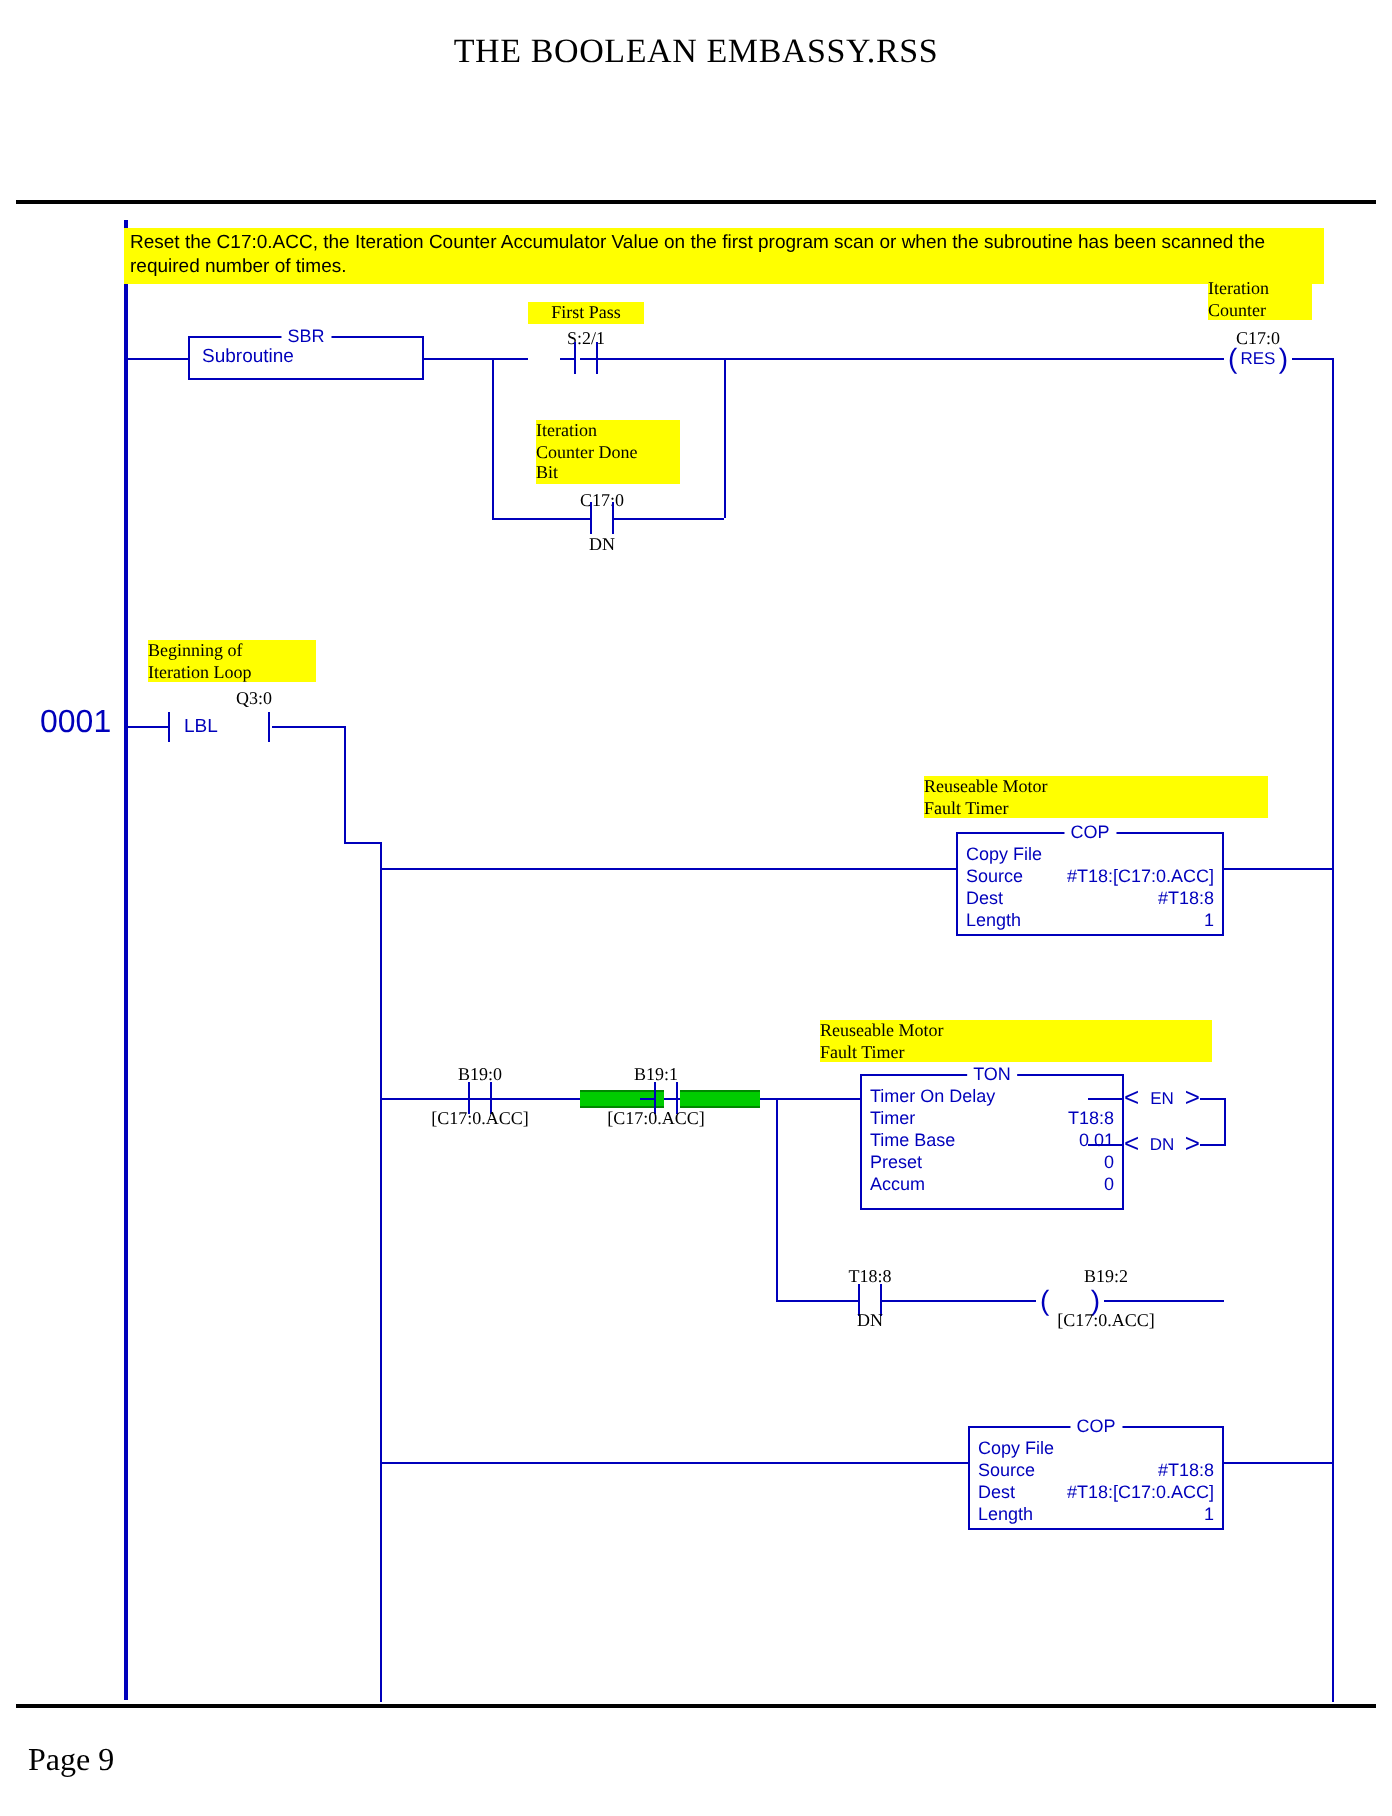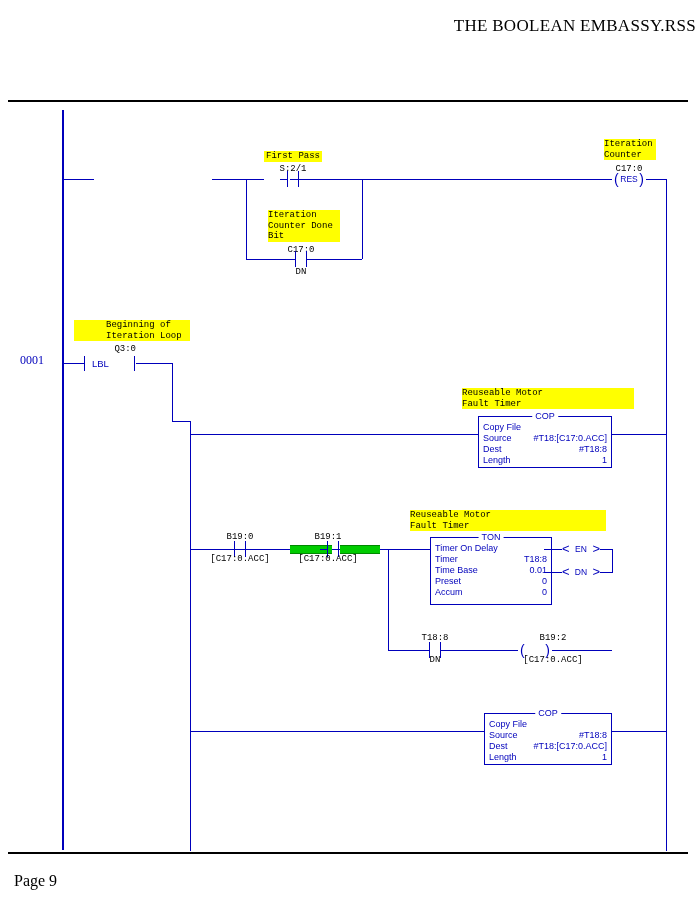--- a/index.html
+++ b/index.html
@@ -18,21 +18,21 @@
   .page {
     position: absolute;
     left: 0; top: 0;
     width: 696px;
     height: 908px;
   }
   .doc-title {
     position: absolute;
     left: 0; top: 16px;
     width: 696px;
-    text-align: right;
+    text-align: center;
     font-size: 17px;
     font-family: "Liberation Serif", serif;
     letter-spacing: 0.3px;
   }
   .doc-subtitle {
     position: absolute;
     left: 0; top: 63px;
     width: 696px;
     text-align: center;
     font-size: 16px;
@@ -68,39 +68,39 @@
   }
   .rail {
     position: absolute;
     background: #0000bb;
   }
   .vwire { position: absolute; background: #0000bb; width: 1px; }
   .hwire { position: absolute; background: #0000bb; height: 1px; }
 
   .rung-number {
     position: absolute;
-    font-size: 12px;
-    font-family: Liberation Serif, serif;
+    font-size: 16px;
+    font-family: Liberation Sans, sans-serif;
     color: #0000bb;
   }
 
   .note {
     position: absolute;
     background: #ffff00;
     color: #000000;
     font-family: "Liberation Sans", sans-serif;
     font-size: 9.5px;
     line-height: 12px;
     padding: 2px 3px;
     box-sizing: border-box;
   }
 
   .tag {
     position: absolute;
-    font-family: Liberation Mono, monospace;
+    font-family: Liberation Serif, serif;
     font-size: 9px;
     line-height: 10.5px;
     color: #000000;
     text-align: center;
     white-space: pre-line;
   }
   .tag.hl { background: #ffff00; }
 
   
   .contact {
@@ -252,25 +252,30 @@
 
   <div class="hrule top"></div>
   <div class="hrule bottom"></div>
 
   <div class="footer-left">Page 9</div>
 
   <div class="ladder">
 
     <div class="rail" style="left:62px; top:10px; width:2px; height:740px;"></div>
 
+    <div class="note" style="left:62px; top:14px; width:600px; height:28px;">Reset the  C17:0.ACC, the Iteration  Counter Accumulator Value on the first program scan or when the subroutine has been scanned the required number of times.</div>
 
     <div class="hwire" style="left:62px; top:79px; width:32px;"></div>
     <div class="hwire" style="left:212px; top:79px; width:52px;"></div>
     <div class="hwire" style="left:290px; top:79px; width:316px;"></div>
 
+    <div class="sbr-box" style="left:94px; top:68px; width:118px; height:22px;">
+      <span class="blk-title">SBR</span>
+      <span class="lbl">Subroutine</span>
+    </div>
 
     <div class="tag hl" style="left:264px; top:51px; width:58px;">First Pass</div>
     <div class="tag" style="left:264px; top:64px; width:58px;">S:2/1</div>
     <div class="contact" style="left:280px; top:71px;">
       <div class="lead l"></div>
         <div class="bar l"></div>
         <div class="bar r"></div>
         <div class="lead r"></div>
     </div>
     <div class="tag" style="left:264px; top:87px; width:58px;margin-top:36px;">15</div>
@@ -300,21 +305,21 @@
       <div class="lead l"></div>
         <div class="bar l"></div>
         <div class="bar r"></div>
         <div class="lead r"></div>
     </div>
     <div class="tag" style="left:272px; top:167px; width:58px;">DN</div>
 
 
     <div class="rung-number" style="left:20px; top:253px;">0001</div>
 
-    <div class="tag hl" style="left:74px; top:220px; width:84px; text-align:left;padding-left:32px;">Beginning of
+    <div class="tag hl" style="left:74px; top:220px; width:84px; text-align:left;">Beginning of
 Iteration Loop</div>
     <div class="tag" style="left:86px; top:244px; width:50px;text-align:right;">Q3:0</div>
 
     <div class="hwire" style="left:62px; top:263px; width:22px;"></div>
     <div class="lbl-inst" style="left:84px; top:256px; width:52px; height:15px;">
       <div class="bar" style="left:0;"></div>
       <div class="txt">LBL</div>
       <div class="bar" style="left:50px;"></div>
     </div>
     <div class="hwire" style="left:136px; top:263px; width:36px;"></div>
@@ -367,21 +372,21 @@
     <div class="tag" style="left:300px; top:432px; width:56px;">B19:1</div>
     <div class="contact" style="left:320px; top:441px;">
       <div class="lead l"></div>
         <div class="bar l"></div>
         <div class="bar r"></div>
         <div class="lead r"></div>
     </div>
     <div class="tag" style="left:296px; top:454px; width:64px;">[C17:0.ACC]</div>
     <div class="greenwire" style="left:340px; top:445px; width:40px;"></div>
 
-    <div class="block" style="left:430px; top:437px; width:122px; height:68px;">
+    <div class="block" style="left:430px; top:437px; width:132px; height:68px;">
       <div class="blk-title">TON</div>
       <div class="pad"></div>
       <div class="row">Timer On Delay</div>
       <div class="row">
         <span>Timer</span>
         <span class="val">T18:8</span>
       </div>
       <div class="row">
         <span>Time Base</span>
         <span class="val">0.01</span>

